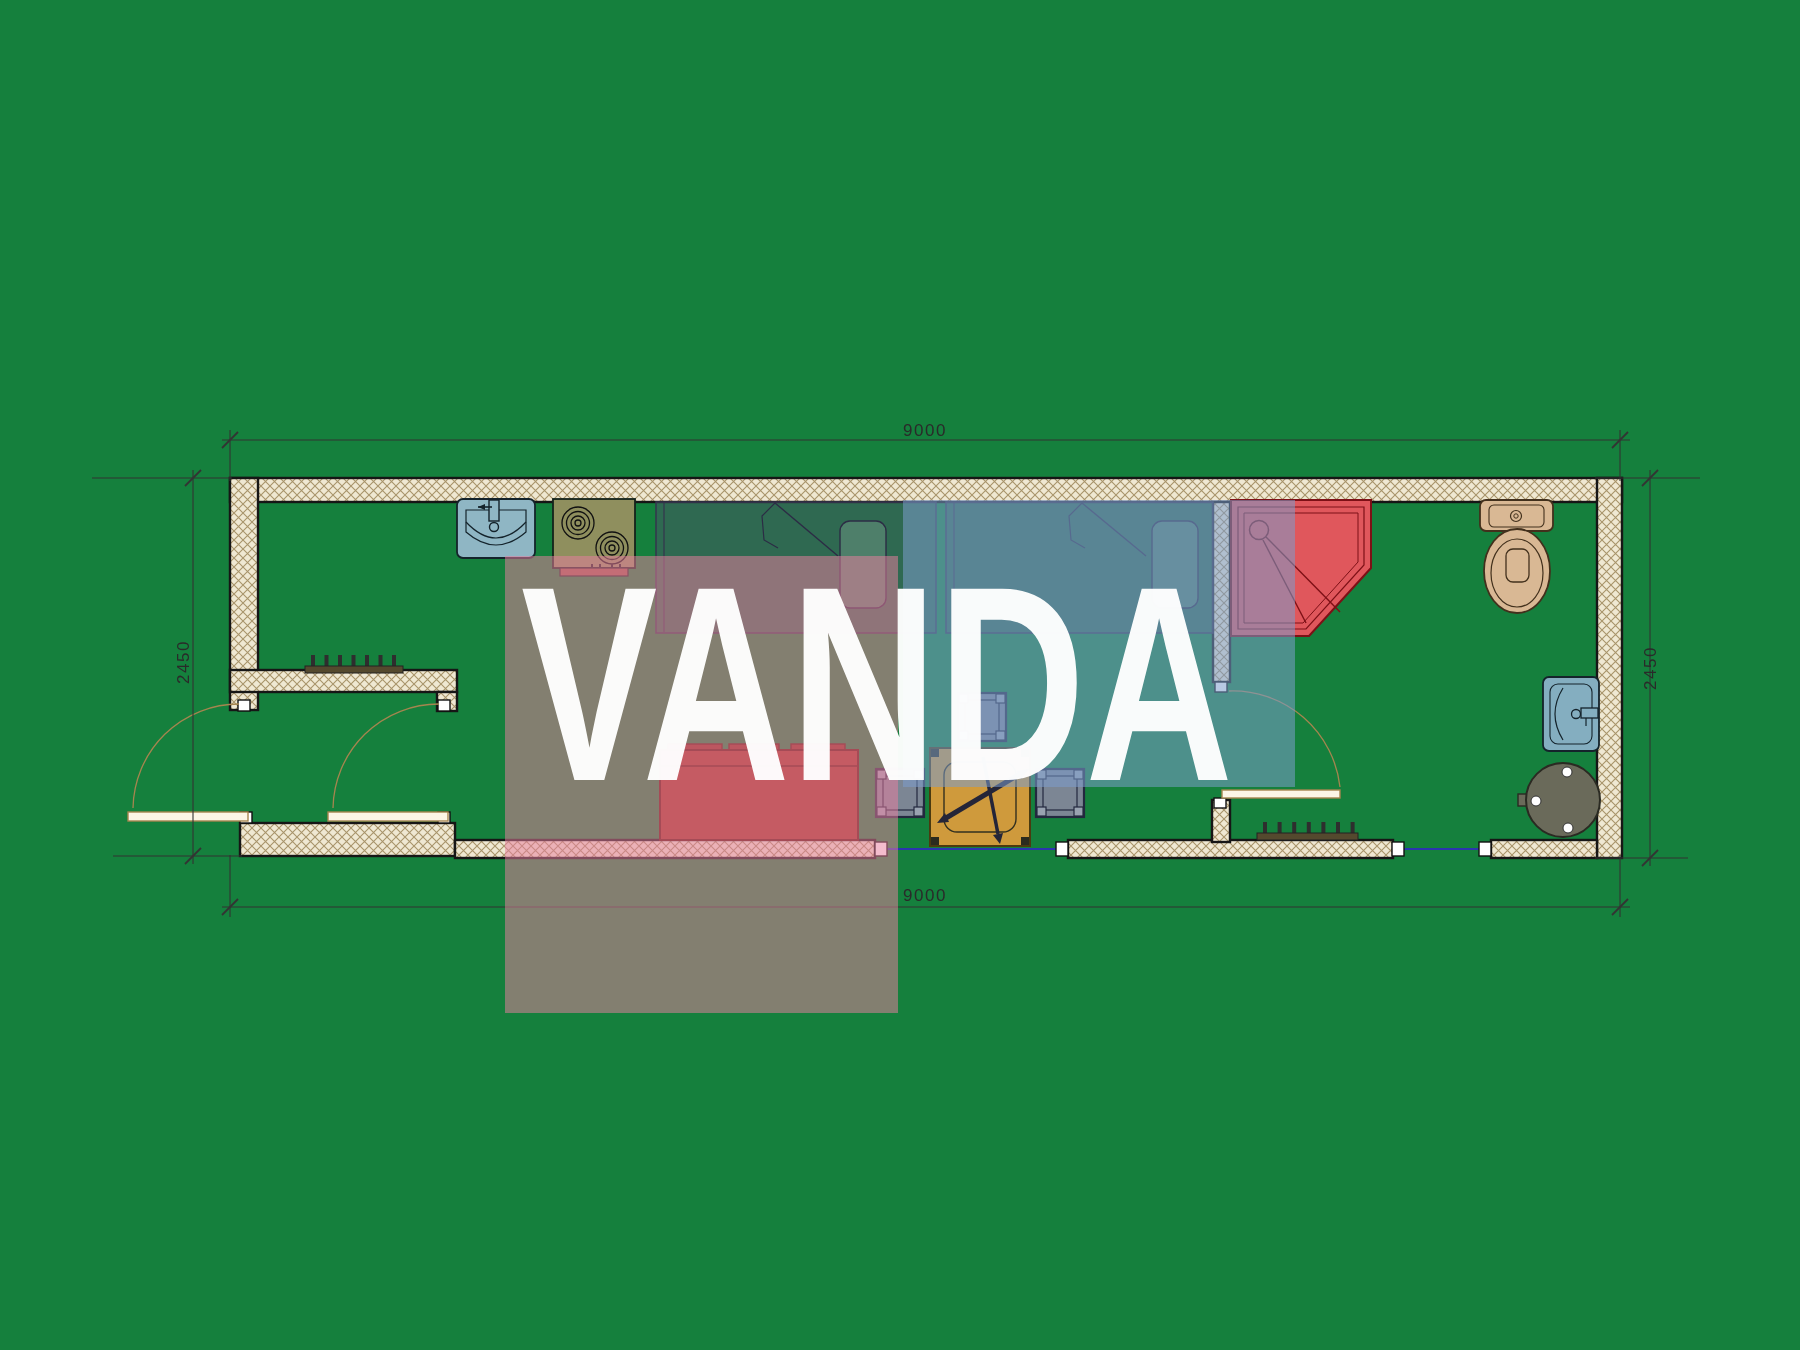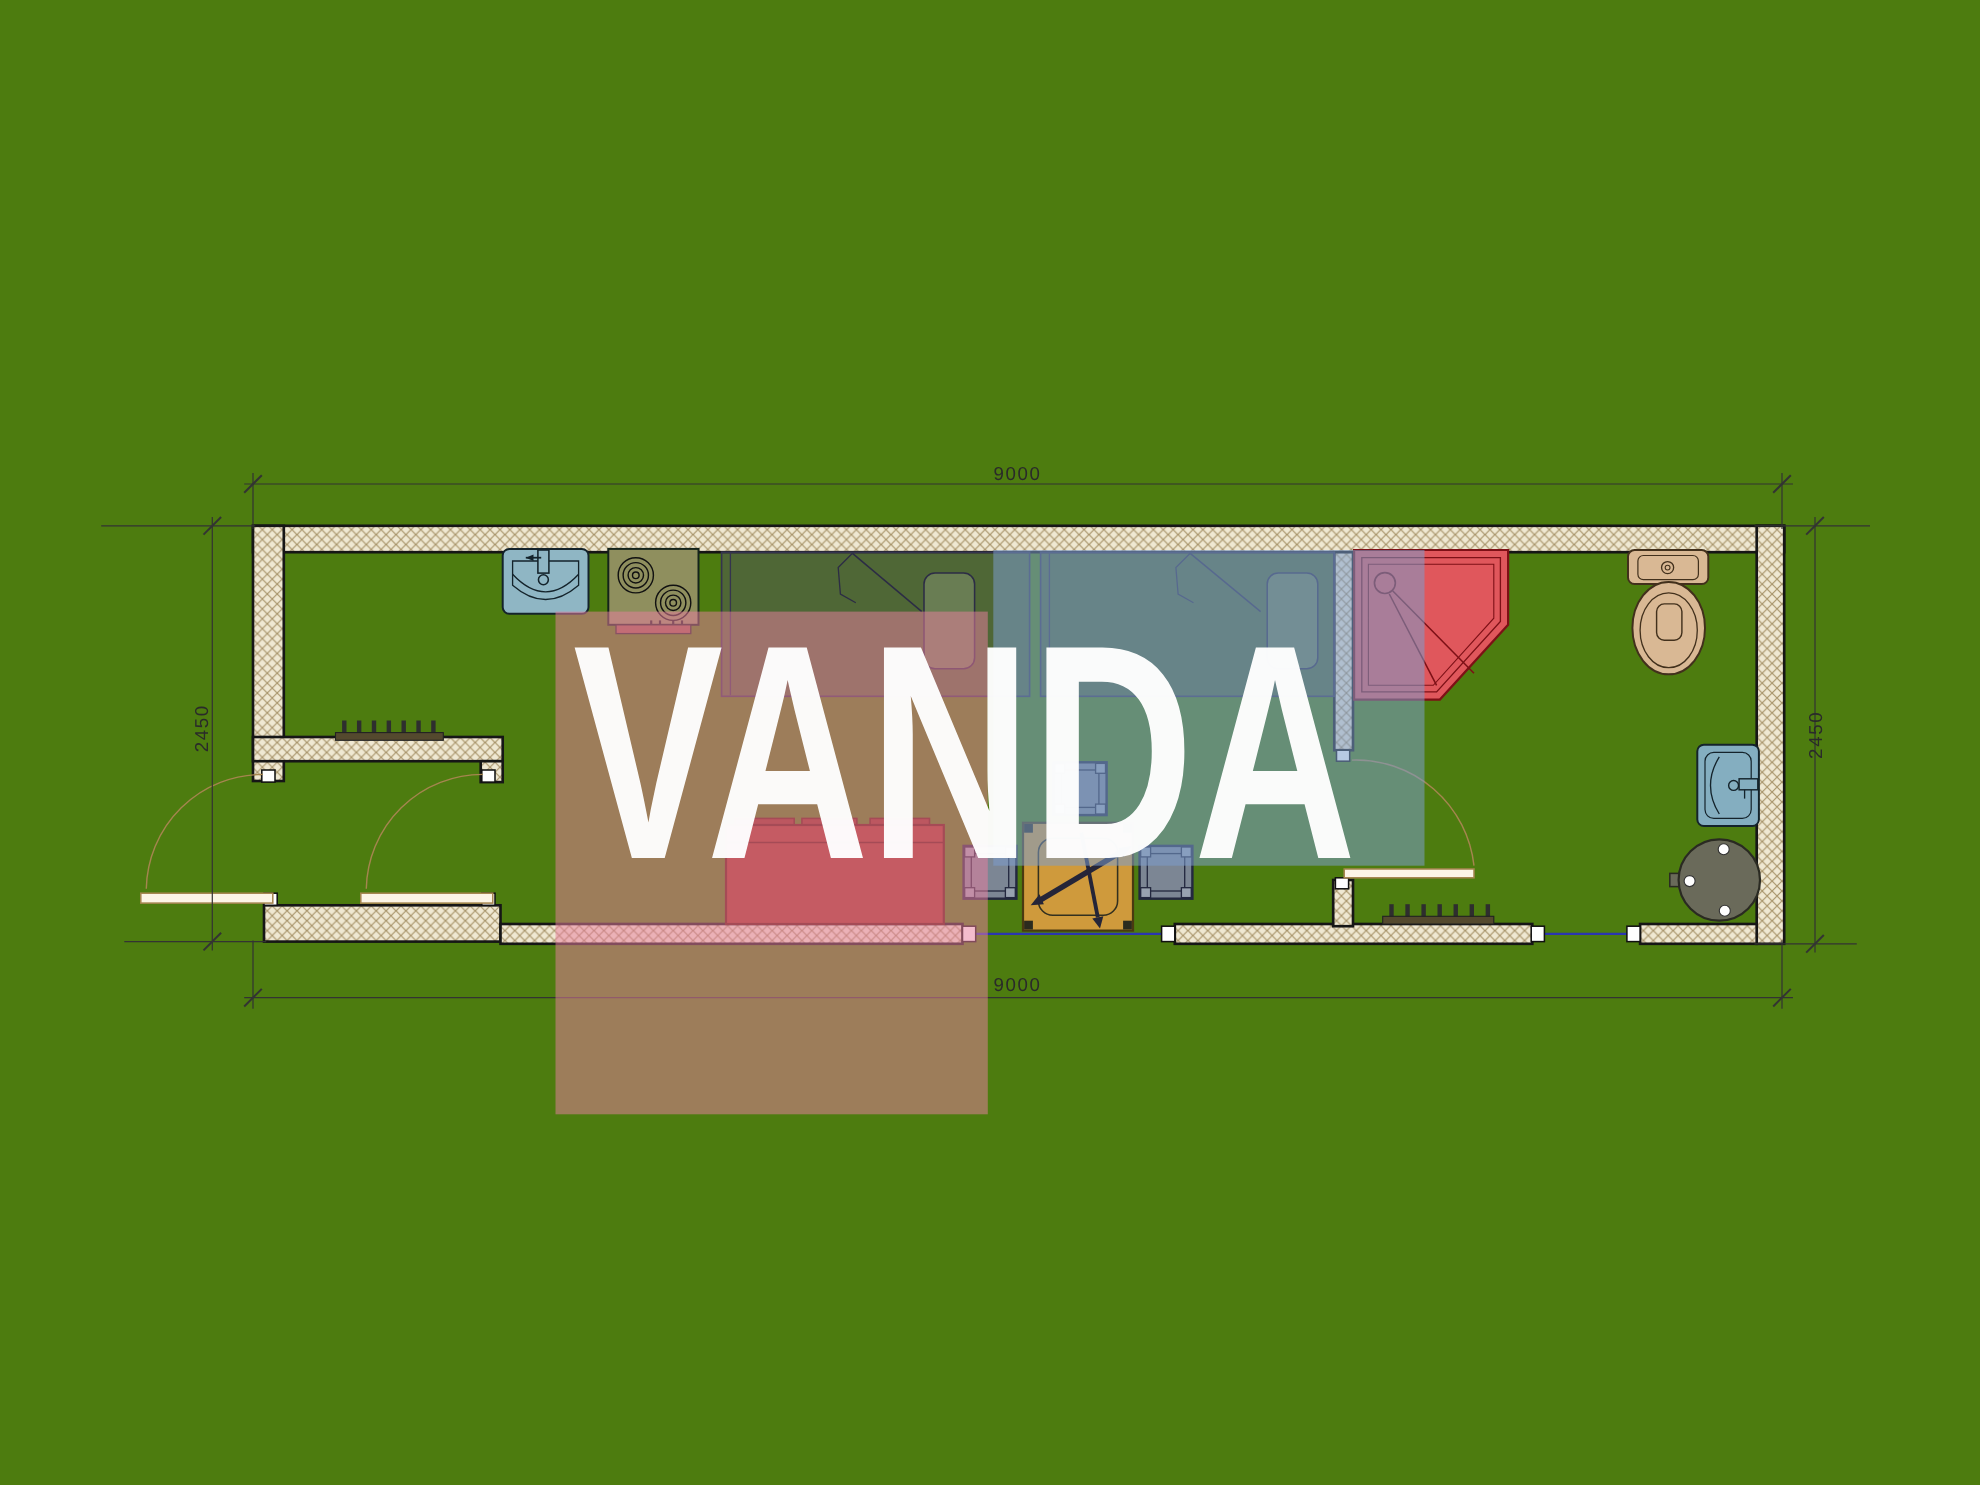--- a/index.html
+++ b/index.html
@@ -1,16 +1,16 @@
 <!DOCTYPE html>
 <html><head>
 <meta charset="utf-8">
 <style>
   html,body{margin:0;padding:0;background:#fff;}
-  .stage{position:relative;width:1800px;height:1350px;background:#4d7c0f;overflow:hidden;
+  .stage{position:relative;width:1800px;height:1350px;background:#15803d;overflow:hidden;
          font-family:"Liberation Sans",sans-serif;}
   svg text{font-family:"Liberation Sans",sans-serif;}
 </style>
 </head>
 <body>
 
 <div class="stage">
 <svg width="1800" height="1350" viewBox="0 0 1800 1350" xmlns="http://www.w3.org/2000/svg">
   <defs>
     <pattern id="hatch" width="9" height="9" patternUnits="userSpaceOnUse">

